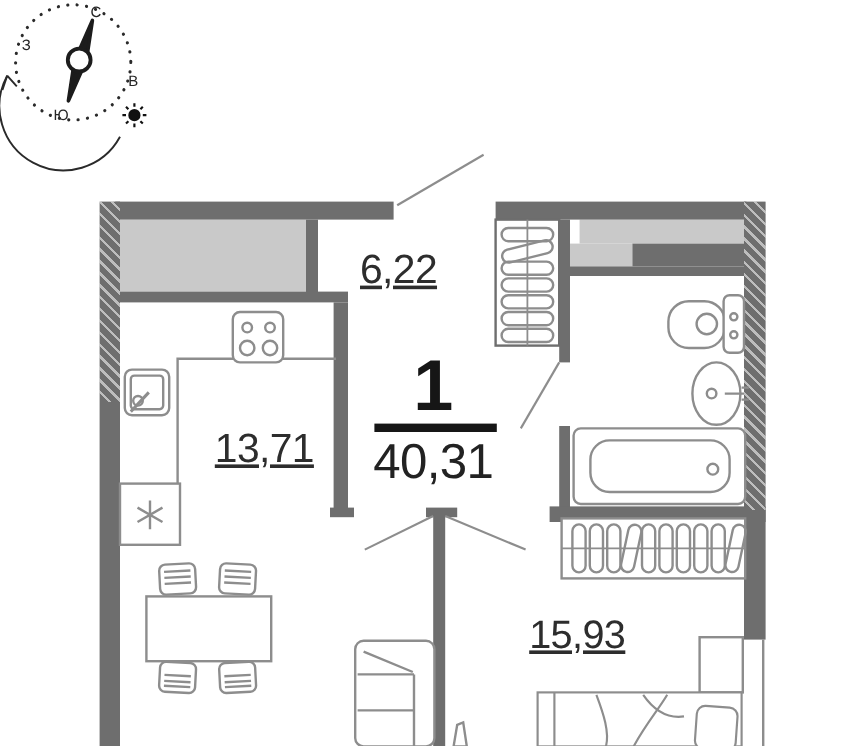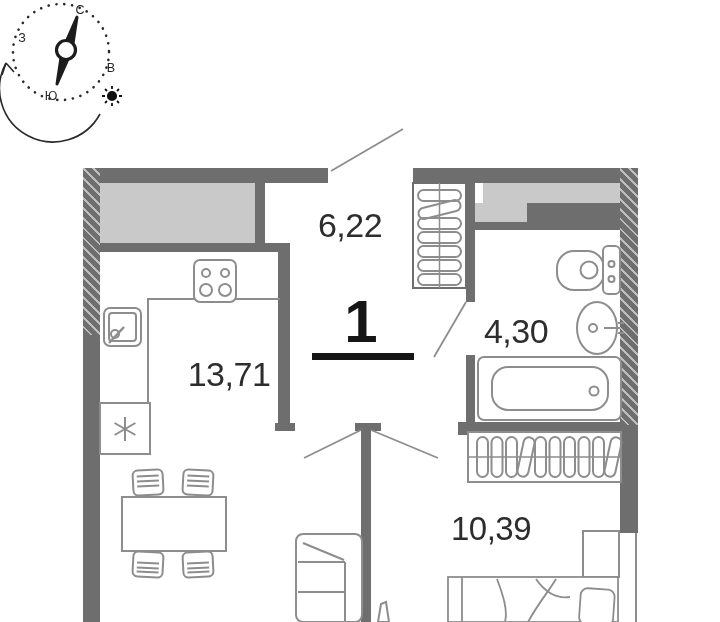--- a/index.html
+++ b/index.html
@@ -10,22 +10,22 @@
   .wall{position:absolute;background:#6e6e6e;z-index:3;}
   .hatch{
     background-color:#6e6e6e;
     background-image:repeating-linear-gradient(45deg, rgba(255,255,255,0) 0 5px, rgba(255,255,255,.55) 5px 7px);
     z-index:4;
   }
   .fill-light{position:absolute;background:#c9c9c9;z-index:2;}
   .fill-dark{position:absolute;background:#6e6e6e;z-index:2;}
   .art{position:absolute;left:0;top:0;z-index:5;pointer-events:none;}
   .label{
-    position:absolute;z-index:6;color:#2d2d2d;text-align:center;
-    font-size:34px;letter-spacing:-0.5px;white-space:nowrap;
+    position:absolute;z-index:6;color:#2d2d2d;
+    font-size:34px;letter-spacing:-0.5px;white-space:nowrap;text-decoration:underline;
   }
   .label.sm{font-size:33px;}
   .rooms-count{
     position:absolute;z-index:6;color:#161616;font-weight:bold;font-size:60px;text-align:center;
   }
   .total-line{position:absolute;z-index:6;background:#161616;}
   .total-area{position:absolute;z-index:6;color:#222;font-size:41px;text-align:center;letter-spacing:-0.5px;}
   svg text.cmp{font-family:"Liberation Sans",sans-serif;font-size:12.5px;fill:#262626;}
 </style>
 </head>
@@ -50,25 +50,25 @@
   <div class="wall" style="left:278px;top:252px;width:12px;height:178px;"></div>
   <div class="wall" style="left:275px;top:423px;width:20px;height:8px;"></div>
   <div class="wall" style="left:466px;top:183px;width:9px;height:119px;"></div>
   <div class="wall" style="left:466px;top:355px;width:9px;height:70px;"></div>
   <div class="wall" style="left:458px;top:422px;width:180px;height:13px;"></div>
   <div class="wall" style="left:355px;top:423px;width:26px;height:8px;"></div>
   <div class="wall" style="left:361px;top:429px;width:10px;height:193px;"></div>
 
   <div class="label" style="left:300px;top:206px;width:100px;">6,22</div>
   <div class="label" style="left:179px;top:355px;width:100px;">13,71</div>
-  <div class="label" style="left:466px;top:312px;width:100px;">4,30</div>
-  <div class="label sm" style="left:441px;top:510px;width:100px;">10,39</div>
+  <div class="label sm" style="left:441px;top:510px;width:100px;">15,93</div>
 
   <div class="rooms-count" style="left:306px;top:287px;width:110px;">1</div>
   <div class="total-line" style="left:312px;top:353px;width:102px;height:7px;"></div>
+  <div class="total-area" style="left:306px;top:361px;width:110px;">40,31</div>
 
   <svg class="art" width="720" height="622" viewBox="0 0 720 622" fill="none" stroke="#8d8d8d" stroke-width="2">
 
     <g>
       <circle cx="61" cy="52" r="48" stroke="#2a2a2a" stroke-width="2.6" stroke-linecap="round" stroke-dasharray="0.1 7.8"></circle>
       <path d="M77 17 L72 50 L57 84 L62 51 Z" fill="#1c1c1c" stroke="#1c1c1c" stroke-width="3" stroke-linejoin="round"></path>
       <circle cx="66" cy="50" r="9.5" fill="#fff" stroke="#1c1c1c" stroke-width="3.2"></circle>
       <text class="cmp" x="80" y="14" text-anchor="middle" stroke="none">С</text>
       <text class="cmp" x="111" y="72" text-anchor="middle" stroke="none">В</text>
       <text class="cmp" x="51" y="100" text-anchor="middle" stroke="none">Ю</text>

